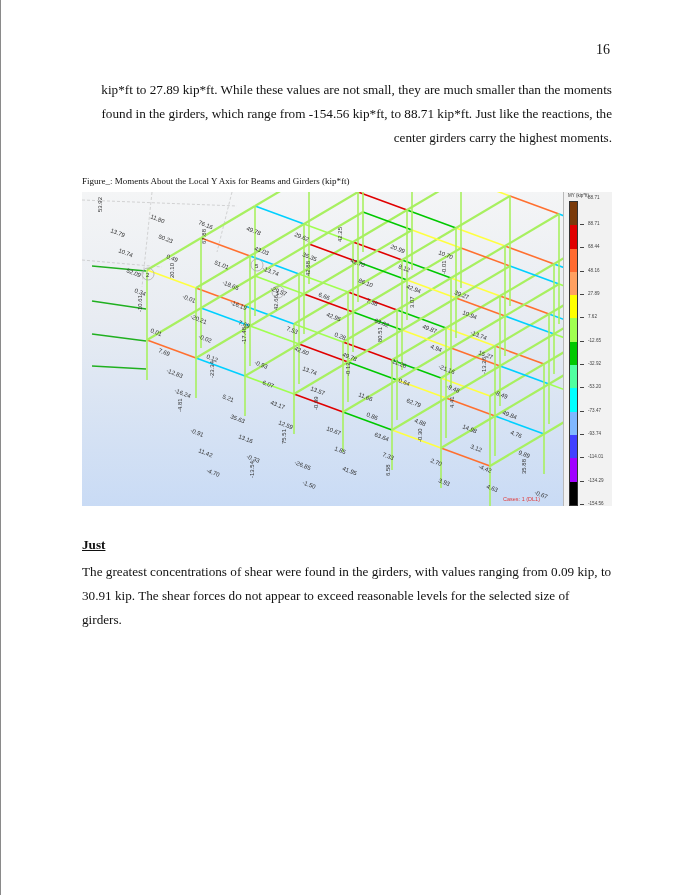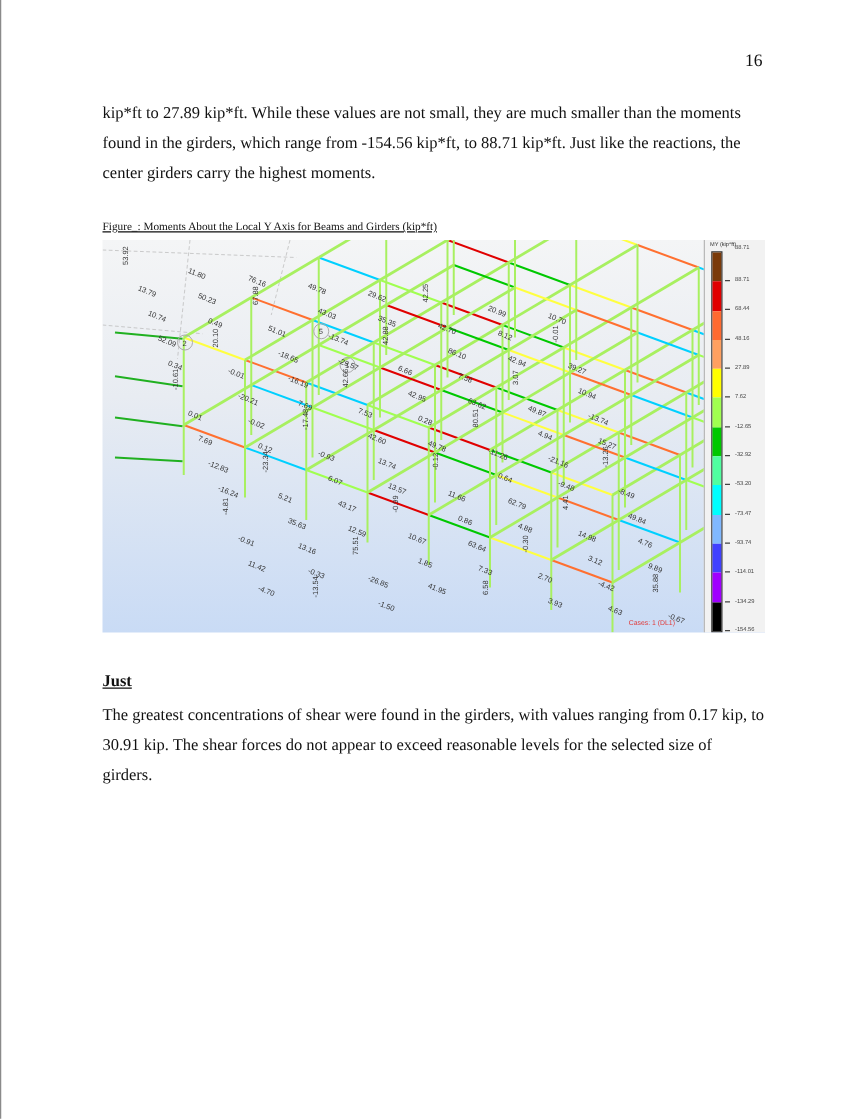--- a/index.html
+++ b/index.html
@@ -3,22 +3,22 @@
 <meta charset="utf-8">
 <style>
   html, body { margin: 0; padding: 0; }
   body {
     width: 691px; height: 895px; background: #ffffff; position: relative; overflow: hidden;
     font-family: "Liberation Serif", serif; color: #111;
   }
   .page-border { position: absolute; left: 0; top: 0; width: 1px; height: 895px; background: #8a8a8a; }
   .page-number { position: absolute; top: 42px; right: 81px; font-size: 14px; }
   .para { position: absolute; left: 82px; width: 530px; font-size: 13.2px; line-height: 24px; }
-  .p1 { top: 78px; }
-  .caption { position: absolute; left: 82px; top: 176px; font-size: 9px; text-decoration: underline; }
+  .p1 { top: 78px; text-align: right; }
+  .caption { position: absolute; left: 82px; top: 176px; font-size: 9px; }
   .figure { position: absolute; left: 82px; top: 192px; width: 530px; height: 314px; overflow: hidden;
     background: linear-gradient(#f4f5f6 0%, #e8ecf2 40%, #c9dbf5 100%); }
   .figure svg { position: absolute; left: 0; top: 0; }
   .legend-panel { position: absolute; right: 0; top: 0; width: 48px; height: 314px; background: #f2f2f2;
     border-left: 1px solid #b9b9b9; }
   .legend-title { position: absolute; left: 4px; top: 1px; font-family: "Liberation Sans", sans-serif; font-size: 4.5px; color:#333; }
   .legend-bar { position: absolute; left: 5px; top: 9px; width: 7px; height: 303px; border: 1px solid #333; }
   .legend-seg { width: 100%; }
   .legend-label { position: absolute; left: 24px; font-family: "Liberation Sans", sans-serif; font-size: 4.6px; color:#444; }
   .legend-tick { position: absolute; left: 16px; width: 4px; height: 1px; background: #444; }
@@ -382,13 +382,13 @@
         <div class="legend-label" style="top: 285.527px;">-134.29</div>
         <div class="legend-tick" style="top: 288.527px;"></div>
         <div class="legend-label" style="top: 308.835px;">-154.56</div>
         <div class="legend-tick" style="top: 311.835px;"></div>
       </div>
   </div>
   <div class="cases">Cases: 1 (DL1)</div>
 </div>
 
 <div class="heading">Just</div>
-<div class="para p2">The greatest concentrations of shear were found in the girders, with values ranging from 0.17 kip, to 30.91 kip.  The shear forces do not appear to exceed reasonable levels for the selected size of girders.</div>
+<div class="para p2">The greatest concentrations of shear were found in the girders, with values ranging from 0.09 kip, to 30.91 kip.  The shear forces do not appear to exceed reasonable levels for the selected size of girders.</div>
 
 </body></html>

